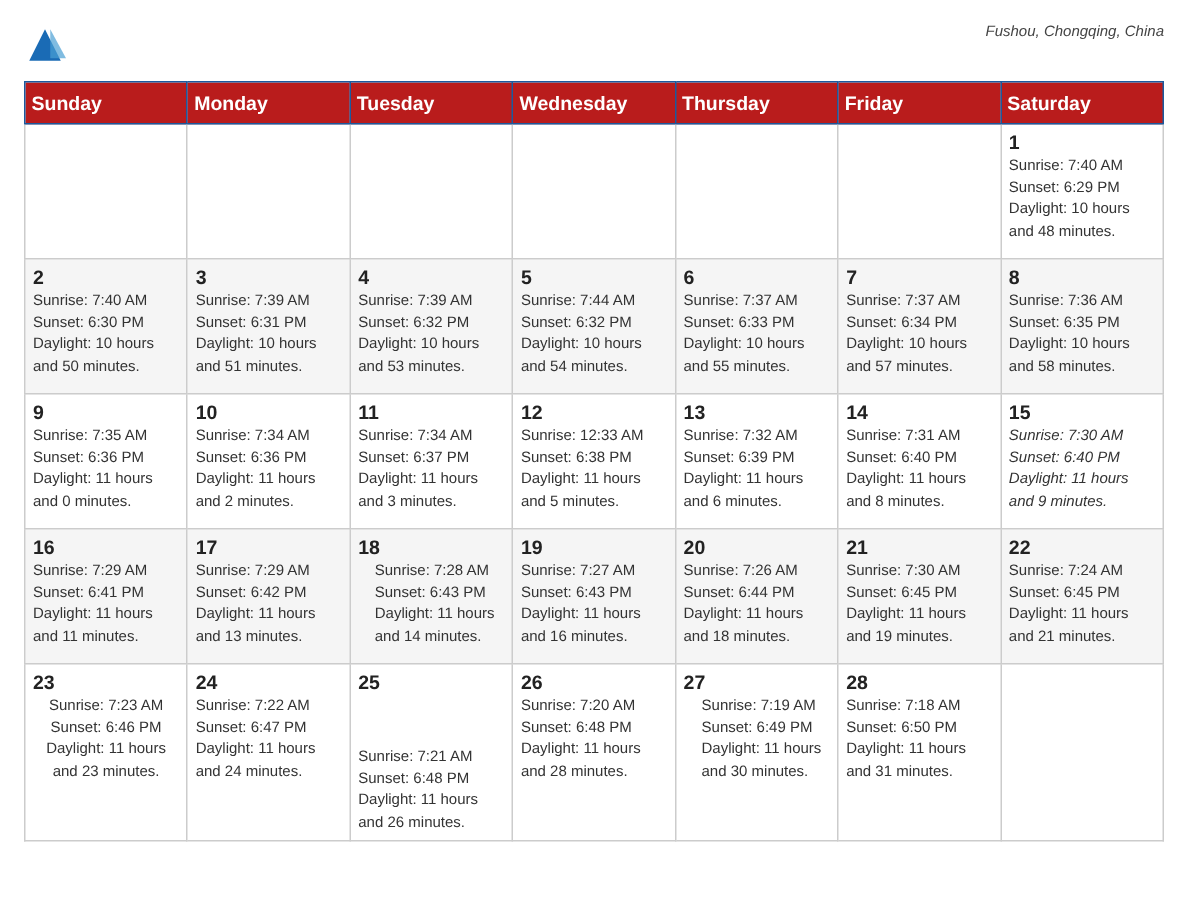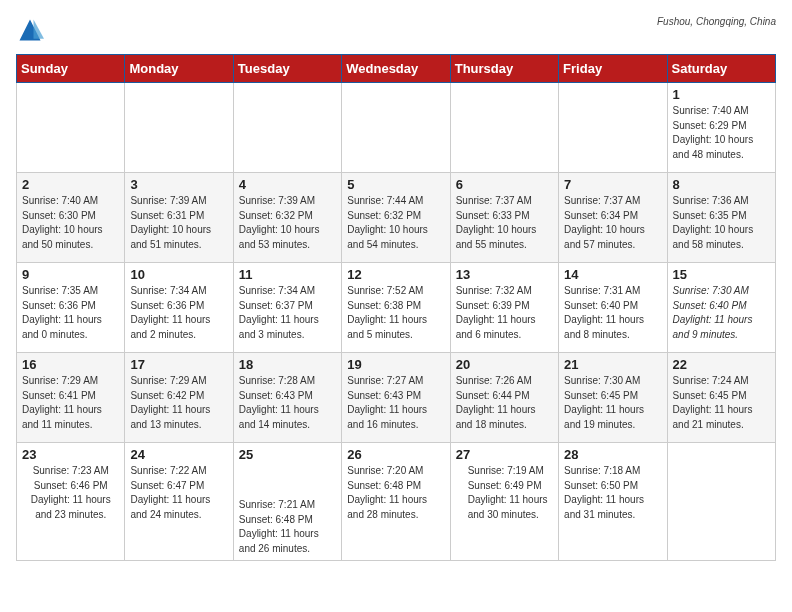--- a/index.html
+++ b/index.html
@@ -186,21 +186,21 @@
 Daylight: 11 hours and 2 minutes.</div>
         </td>
         <td>
           <span class="day-num">11</span>
           <div class="day-info" style="white-space: pre-line;">Sunrise: 7:34 AM
 Sunset: 6:37 PM
 Daylight: 11 hours and 3 minutes.</div>
         </td>
         <td>
           <span class="day-num">12</span>
-          <div class="day-info" style="white-space: pre-line;">Sunrise: 7:52 AM
+          <div class="day-info" style="white-space: pre-line;">Sunrise: 12:33 AM
 Sunset: 6:38 PM
 Daylight: 11 hours and 5 minutes.</div>
         </td>
         <td>
           <span class="day-num">13</span>
           <div class="day-info" style="white-space: pre-line;">Sunrise: 7:32 AM
 Sunset: 6:39 PM
 Daylight: 11 hours and 6 minutes.</div>
         </td>
         <td>
@@ -224,21 +224,21 @@
 Daylight: 11 hours and 11 minutes.</div>
         </td>
         <td>
           <span class="day-num">17</span>
           <div class="day-info" style="white-space: pre-line;">Sunrise: 7:29 AM
 Sunset: 6:42 PM
 Daylight: 11 hours and 13 minutes.</div>
         </td>
         <td>
           <span class="day-num">18</span>
-          <div class="day-info" style="white-space: pre-line;">Sunrise: 7:28 AM
+          <div class="day-info" style="white-space: pre-line; margin-left: 11px;">Sunrise: 7:28 AM
 Sunset: 6:43 PM
 Daylight: 11 hours and 14 minutes.</div>
         </td>
         <td>
           <span class="day-num">19</span>
           <div class="day-info" style="white-space: pre-line;">Sunrise: 7:27 AM
 Sunset: 6:43 PM
 Daylight: 11 hours and 16 minutes.</div>
         </td>
         <td>

